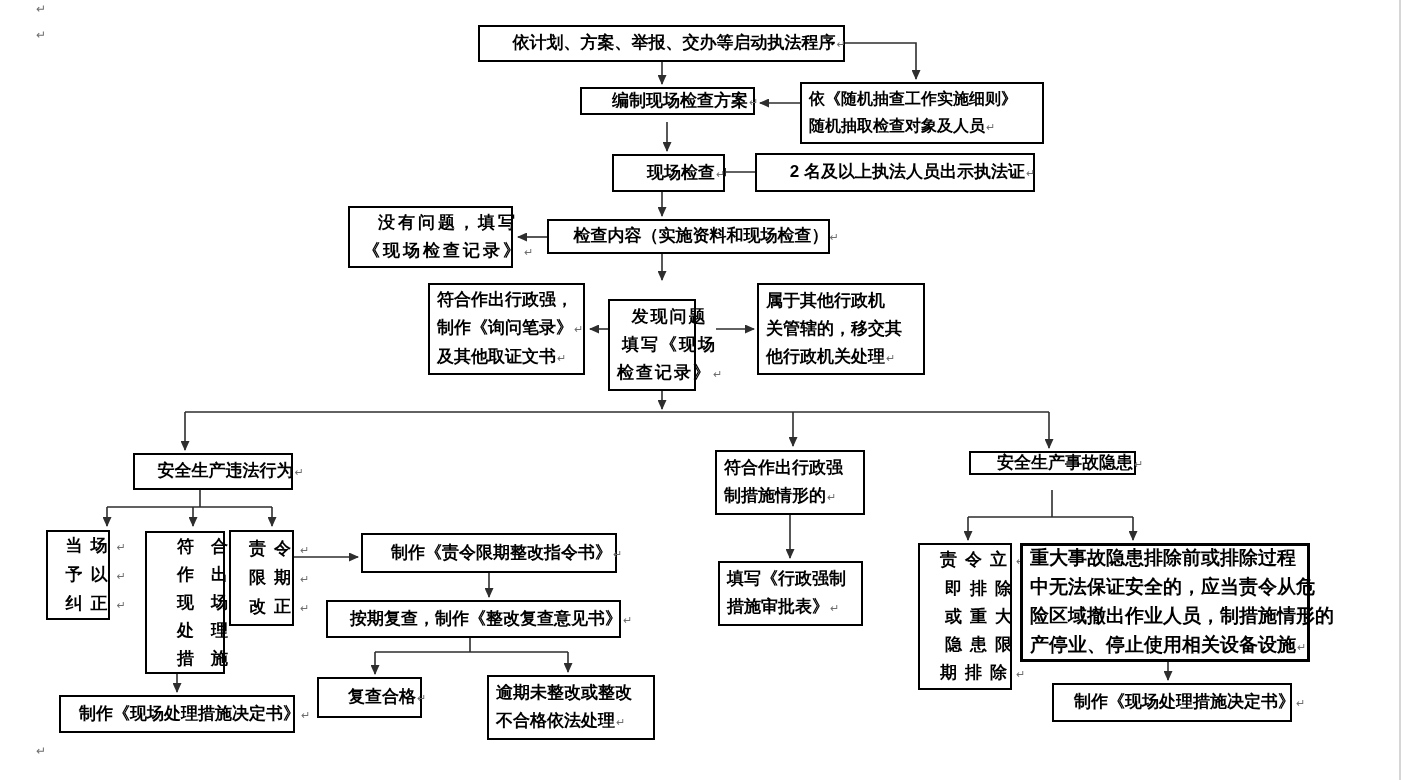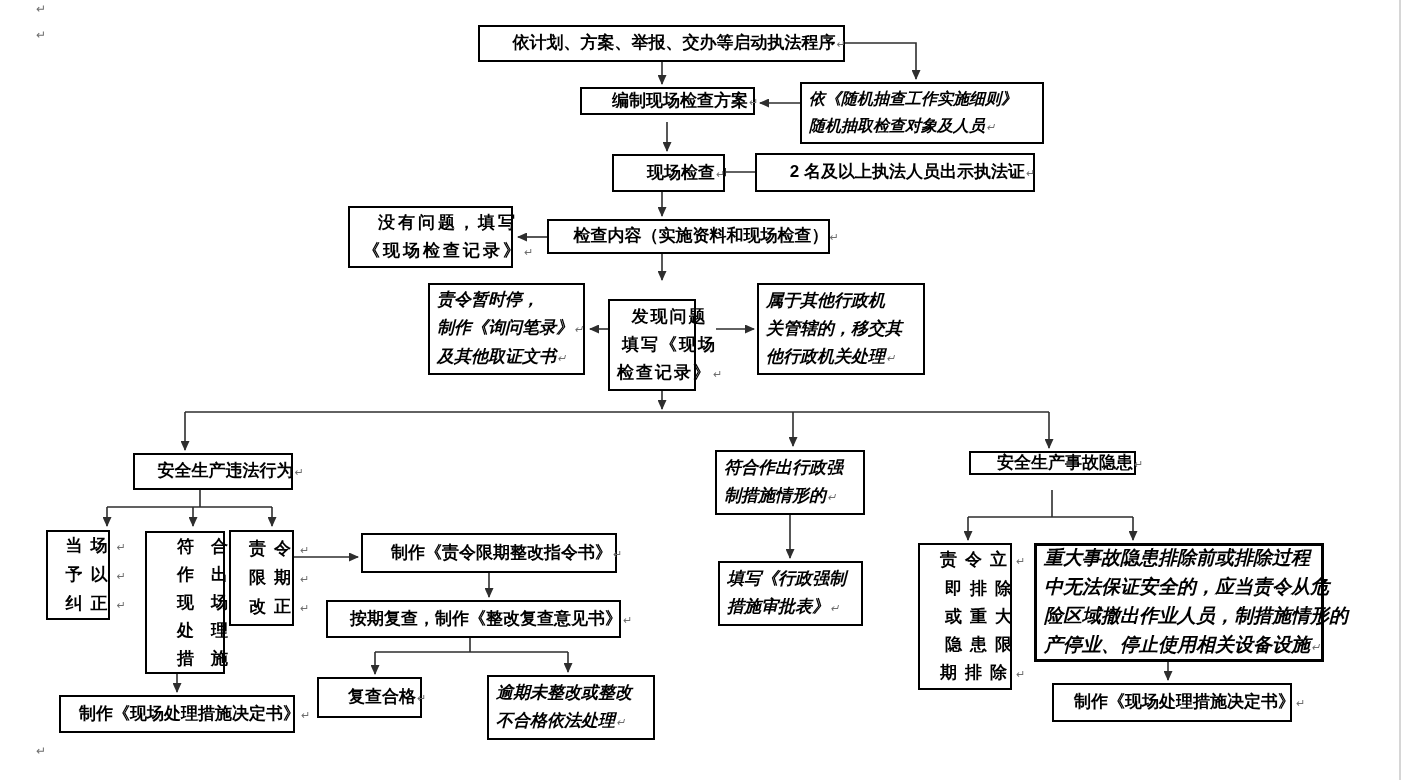--- a/index.html
+++ b/index.html
@@ -15,23 +15,23 @@
     overflow:hidden;font-family:"Liberation Sans",sans-serif;
   }
   .connectors{position:absolute;left:0;top:0;}
   .box{
     position:absolute;box-sizing:border-box;
     border:2px solid var(--box-border);background:#ffffff;
     display:flex;flex-direction:column;justify-content:center;align-items:center;
     color:var(--text);font-size:17px;line-height:28px;font-weight:600;
     text-align:center;white-space:nowrap;padding-left:35px;
   }
-  .box.left{align-items:flex-start;text-align:center;padding-left:7px;padding-right:3px;font-style:italic;}
+  .box.left{align-items:flex-start;text-align:center;padding-left:7px;padding-right:3px;}
   .box.fs16{font-size:16px;line-height:27px;}
-  .box.fs19{font-size:19px;line-height:29px;margin-left:14px;}
+  .box.fs19{font-size:19px;line-height:29px;}
   .box.ls2{letter-spacing:2px;}
   .box.ls3{letter-spacing:3px;}
   .box.ls8{letter-spacing:8px;}
   .box.thick{border-width:3px;}
   .ln{display:block;}
   .cr{font-size:11px;color:var(--mark);font-weight:400;letter-spacing:0;margin-left:1px;vertical-align:baseline;}
   .pmark{position:absolute;font-size:12px;color:var(--mark);font-weight:400;}
   .pmark.m1{left:36px;top:2px;}
   .pmark.m2{left:36px;top:28px;}
   .pmark.m3{left:36px;top:744px;}
@@ -105,21 +105,21 @@
       <div class="ln">2 名及以上执法人员出示执法证<span class="cr">↵</span></div>
     </div>
   <div class="box" style="left:547px;top:219px;width:283px;height:35px">
       <div class="ln">检查内容（实施资料和现场检查）<span class="cr">↵</span></div>
     </div>
   <div class="box ls3" style="left:348px;top:206px;width:165px;height:62px">
       <div class="ln">没有问题，填写</div>
       <div class="ln">《现场检查记录》<span class="cr">↵</span></div>
     </div>
   <div class="box left" style="left:428px;top:283px;width:157px;height:92px">
-      <div class="ln">责令暂时停，</div>
+      <div class="ln">符合作出行政强，</div>
       <div class="ln">制作《询问笔录》<span class="cr">↵</span></div>
       <div class="ln">及其他取证文书<span class="cr">↵</span></div>
     </div>
   <div class="box ls2" style="left:608px;top:299px;width:88px;height:92px">
       <div class="ln">发现问题</div>
       <div class="ln">填写《现场</div>
       <div class="ln">检查记录》<span class="cr">↵</span></div>
     </div>
   <div class="box left" style="left:757px;top:283px;width:168px;height:92px">
       <div class="ln">属于其他行政机</div>

